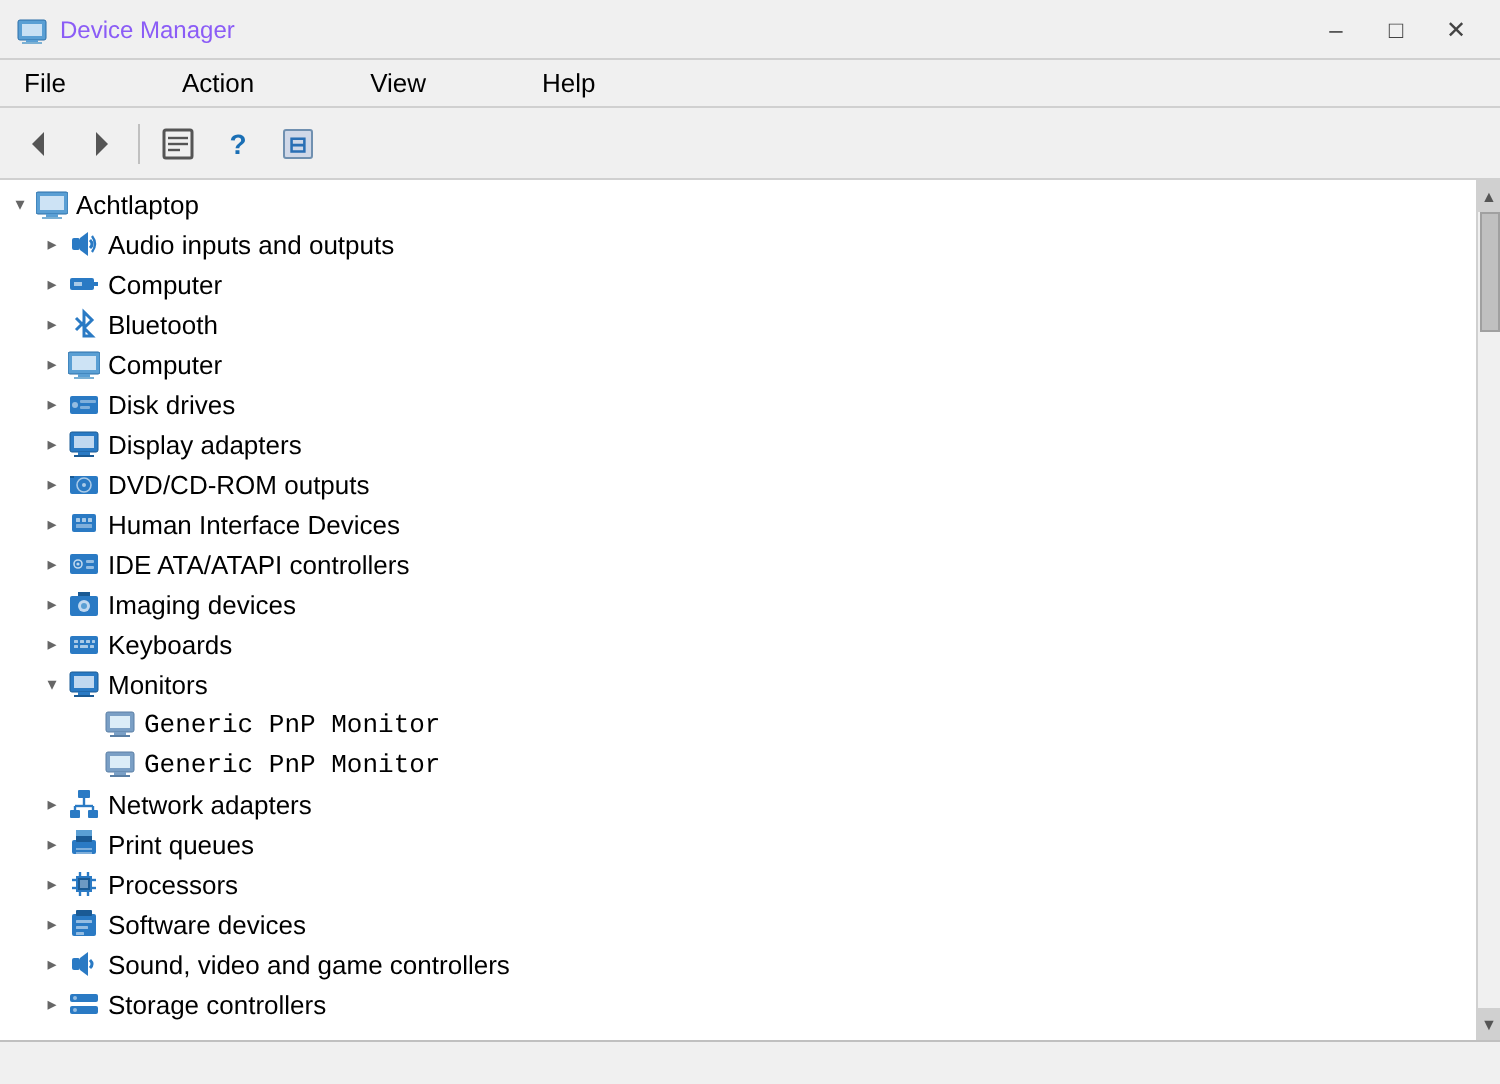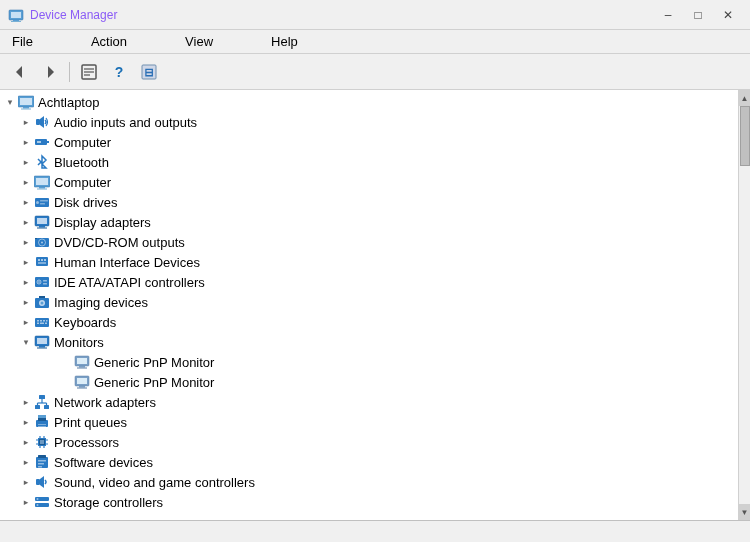--- a/index.html
+++ b/index.html
@@ -145,21 +145,21 @@
       flex-shrink: 0;
     }
 
     .tree-label {
       font-size: 13px;
     }
 
     
     .indent-0 { padding-left: 2px; }
     .indent-1 { padding-left: 18px; text-align: right; }
-    .indent-2 { padding-left: 58px; }
+    .indent-2 { padding-left: 36px; font-family: Liberation Mono, monospace; }
 
     
     .status-bar {
       height: 22px;
       background: #f0f0f0;
       border-top: 1px solid #c0c0c0;
       display: flex;
       align-items: center;
       padding: 0 6px;
       font-size: 12px;

